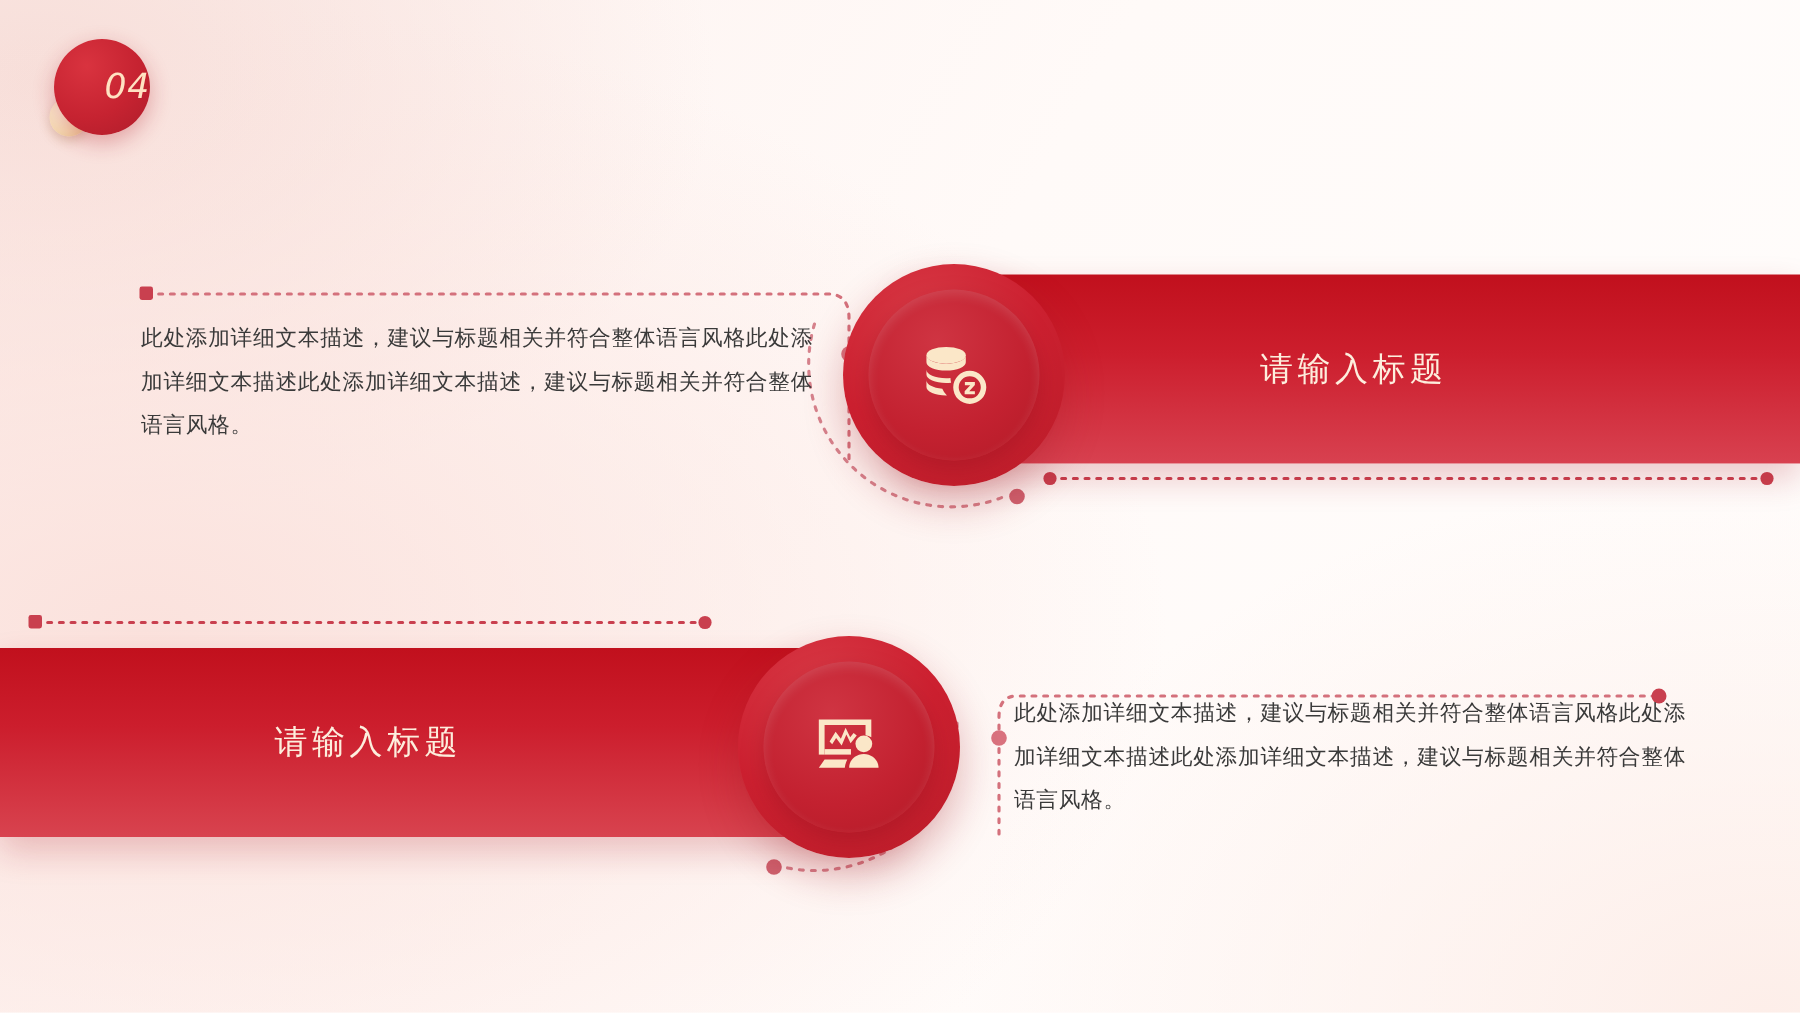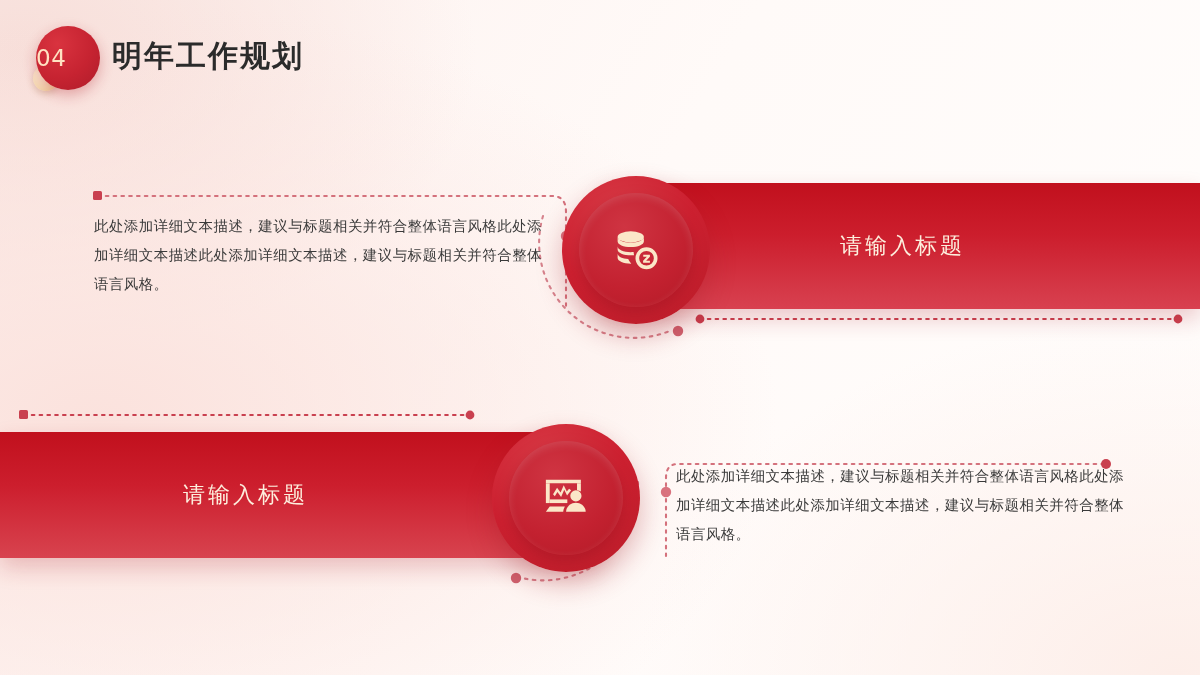--- a/index.html
+++ b/index.html
@@ -16,21 +16,21 @@
       radial-gradient(900px 600px at 98% 100%, #fdeee9 0%, rgba(253,238,233,0) 60%),
       linear-gradient(120deg,#fdf1ee 0%, #fffaf8 48%, #fffdfc 100%);
   }
 
   
   .header{position:absolute;left:0;top:0;width:100%;height:120px;}
   .num-circle{
     position:absolute;left:36px;top:26px;width:64px;height:64px;border-radius:50%;
     background:radial-gradient(circle at 34% 28%, #d9333f 0%, #c62331 55%, #ae1c2a 100%);
     box-shadow:0 5px 14px rgba(178,28,40,.32);
-    display:flex;align-items:center;justify-content:flex-start;
+    display:flex;align-items:center;justify-content:flex-end;font-style:italic;
   }
   .num-circle span{
     color:#ffe2c2;font-size:23px;font-weight:400;letter-spacing:.5px;
     font-family:"DejaVu Sans",sans-serif;
   }
   .num-ball{
     position:absolute;left:33px;top:65px;width:26px;height:26px;border-radius:50%;
     background:radial-gradient(circle at 35% 30%, #fff4e2 0%, #f6dcb4 60%, #e8c48e 100%);
     box-shadow:0 3px 7px rgba(160,110,60,.28);
   }
@@ -97,21 +97,20 @@
 </head>
 <body>
 
 <div class="slide">
 
   <div class="header">
     <div class="num-ball"></div>
     <div class="num-circle">
       <span>04</span>
     </div>
-    <div class="slide-title">明年工作规划</div>
   </div>
 
   <svg class="deco" viewBox="0 0 1200 675" xmlns="http://www.w3.org/2000/svg">
 
     <path d="M98 196 H552 Q566 196 566 212 V306" fill="none" stroke="#d4717c" stroke-width="2.1" stroke-dasharray="2.6 5.2" stroke-linecap="round"></path>
     <rect x="93" y="191" width="9" height="9" rx="1.6" fill="#c9404f"></rect>
     <circle cx="566" cy="236" r="5.2" fill="#d9727e"></circle>
 
     <path d="M543 216 A 95 95 0 0 0 672 330" fill="none" stroke="#d6828c" stroke-width="2.1" stroke-dasharray="2.6 5.4" stroke-linecap="round"></path>
     <circle cx="678" cy="331" r="5.2" fill="#cf6370"></circle>

